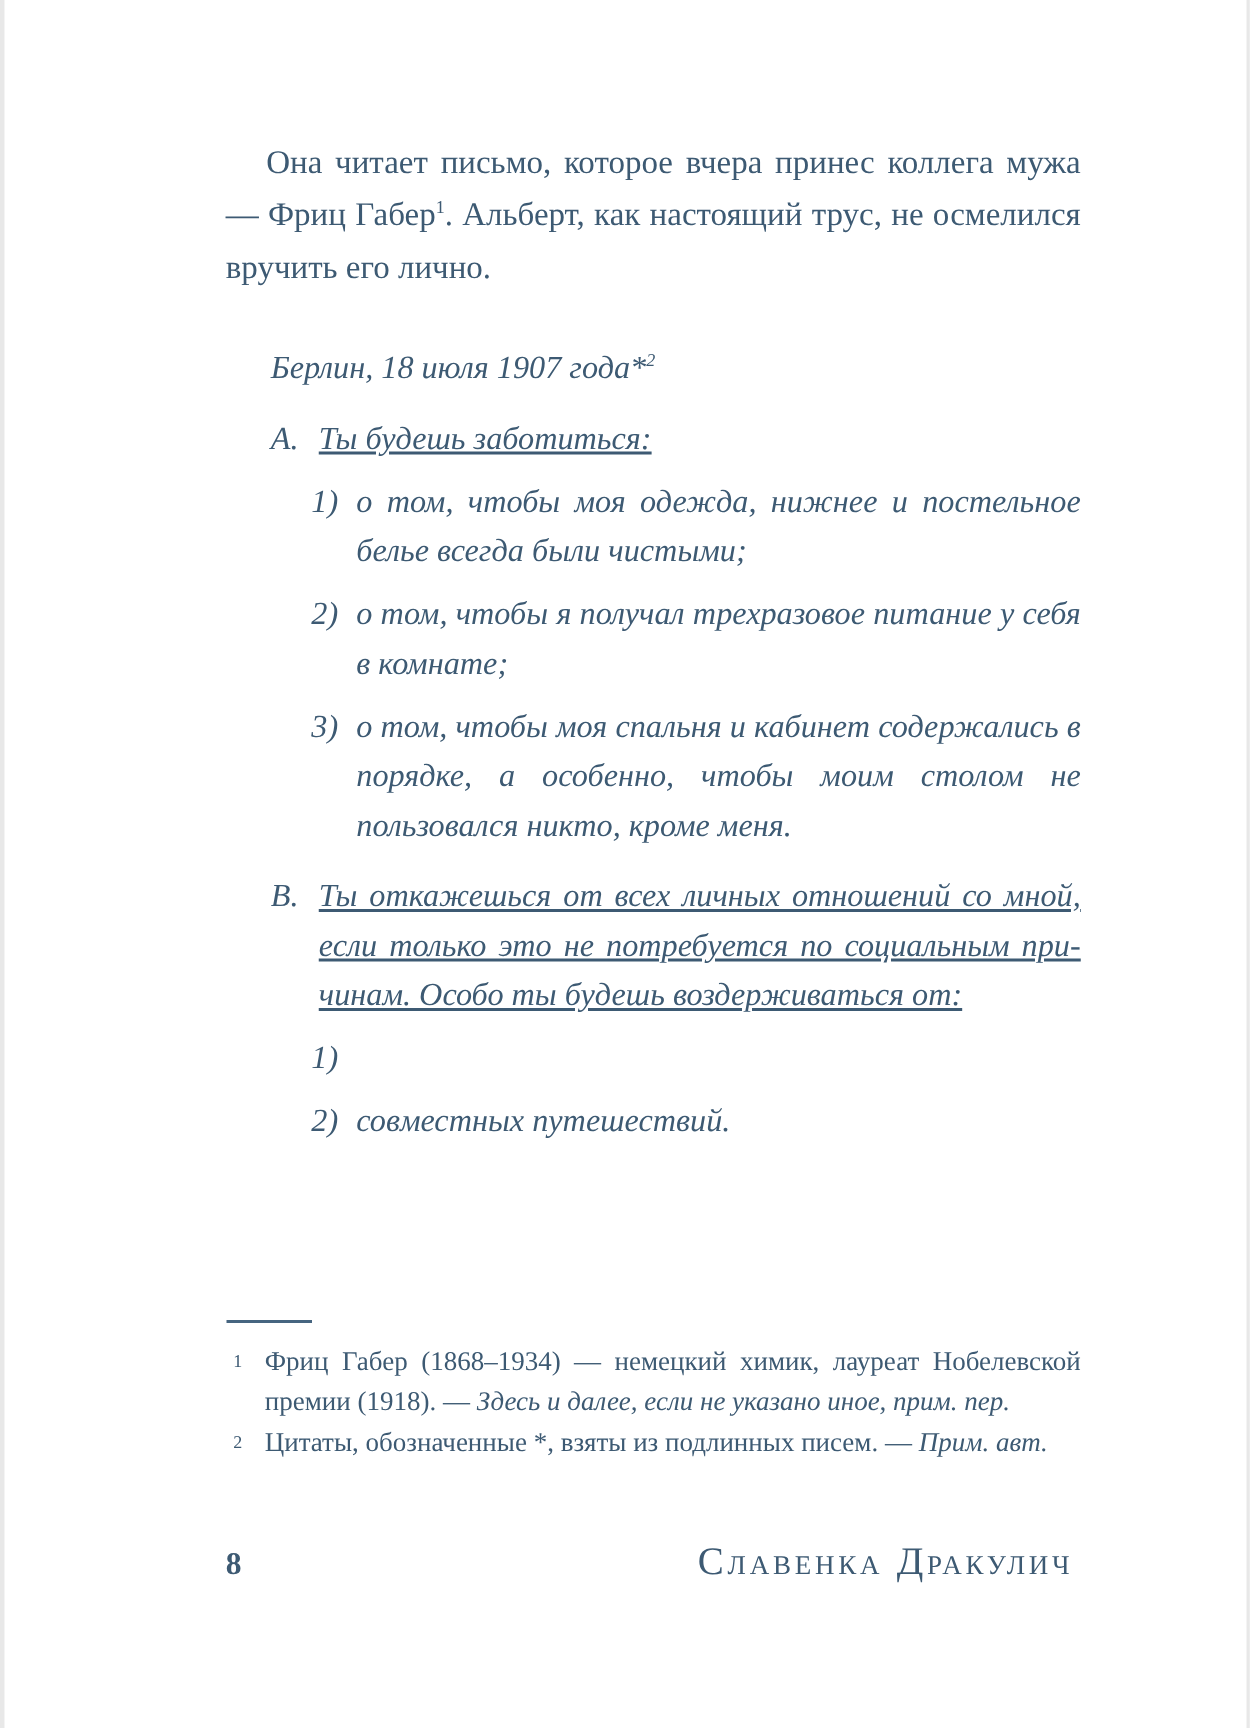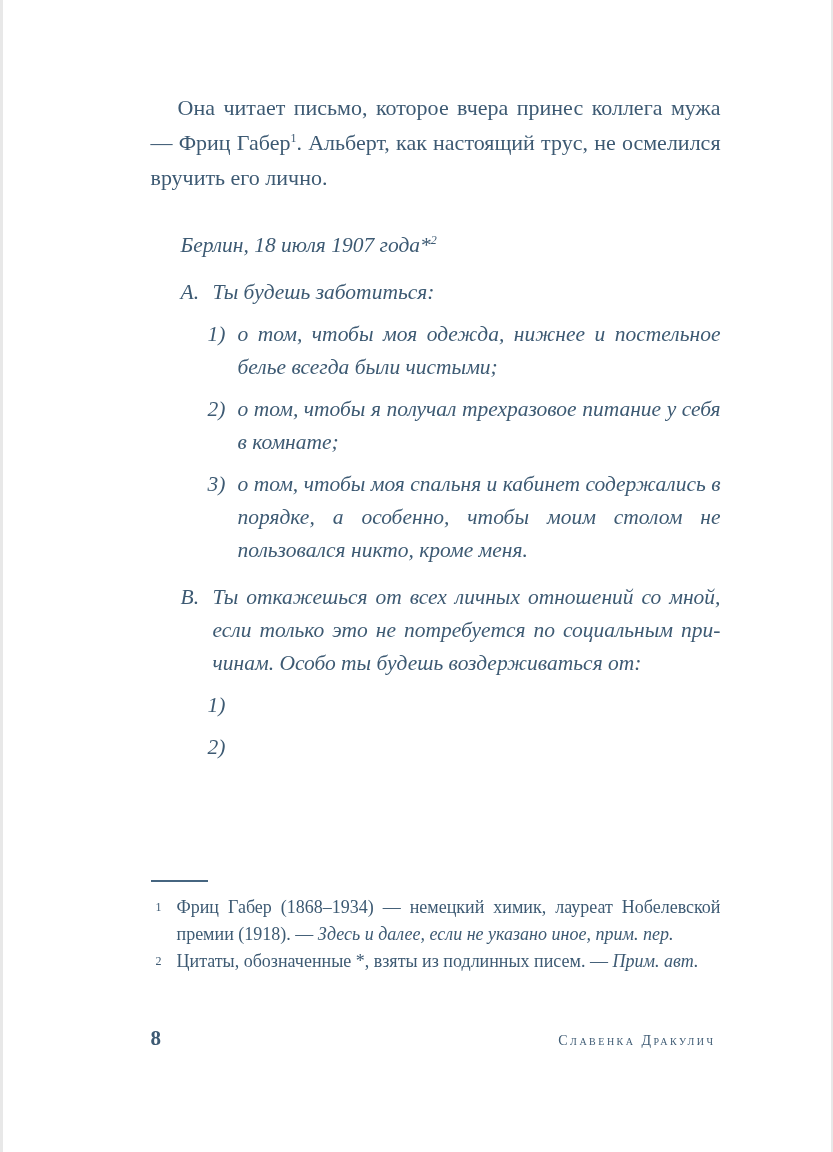--- a/index.html
+++ b/index.html
@@ -42,20 +42,21 @@
   .section-head{
     display:flex;
     align-items:flex-start;
   }
   .section-label{
     flex:0 0 32px;
   }
   .section-title{
     flex:1;
     text-align:justify;
+    text-decoration:underline;
   }
   .num-item{
     display:flex;
     margin-top:9px;
     align-items:flex-start;
   }
   .num-label{
     flex:0 0 30px;
     margin-left:27px;
   }
@@ -97,21 +98,21 @@
     display:flex;
     justify-content:space-between;
     align-items:baseline;
   }
   .page-number{
     font-weight:bold;
     font-size:21px;
   }
   .running-title{
     font-variant:small-caps;
-    font-size:14px;
+    font-size:26px;
     letter-spacing:2.5px;
   }
 </style>
 </head>
 <body>
 
 <div class="page">
   <div class="content">
 
     <p class="intro"><span>Она читает письмо, которое вчера принес коллега мужа — Фриц Габер</span><sup class="ref">1</sup><span>. Альберт, как настоящий трус, не осмелился вручить его лично.</span></p>
@@ -141,20 +142,21 @@
       <div class="section">
         <div class="section-head">
           <span class="section-label">В.</span>
           <span class="section-title">Ты откажешься от всех личных отношений со мной, если только это не потребуется по социальным при­чинам. Особо ты будешь воздерживаться от:</span>
         </div>
         <div class="num-item">
           <span class="num-label">1)</span>
         </div>
         <div class="num-item">
           <span class="num-label">2)</span>
+          <span class="num-text">совместных путешествий.</span>
         </div>
       </div>
     </div>
   </div>
 
   <div class="footnotes">
     <div class="fn-rule"></div>
     <div class="footnote">
       <span class="fn-num">1</span>
       <span class="fn-text"><span>Фриц Габер (1868–1934) — немецкий химик, лауреат Нобелев­ской премии (1918). — </span><span class="it">Здесь и далее, если не указано иное, прим. пер.</span></span>

